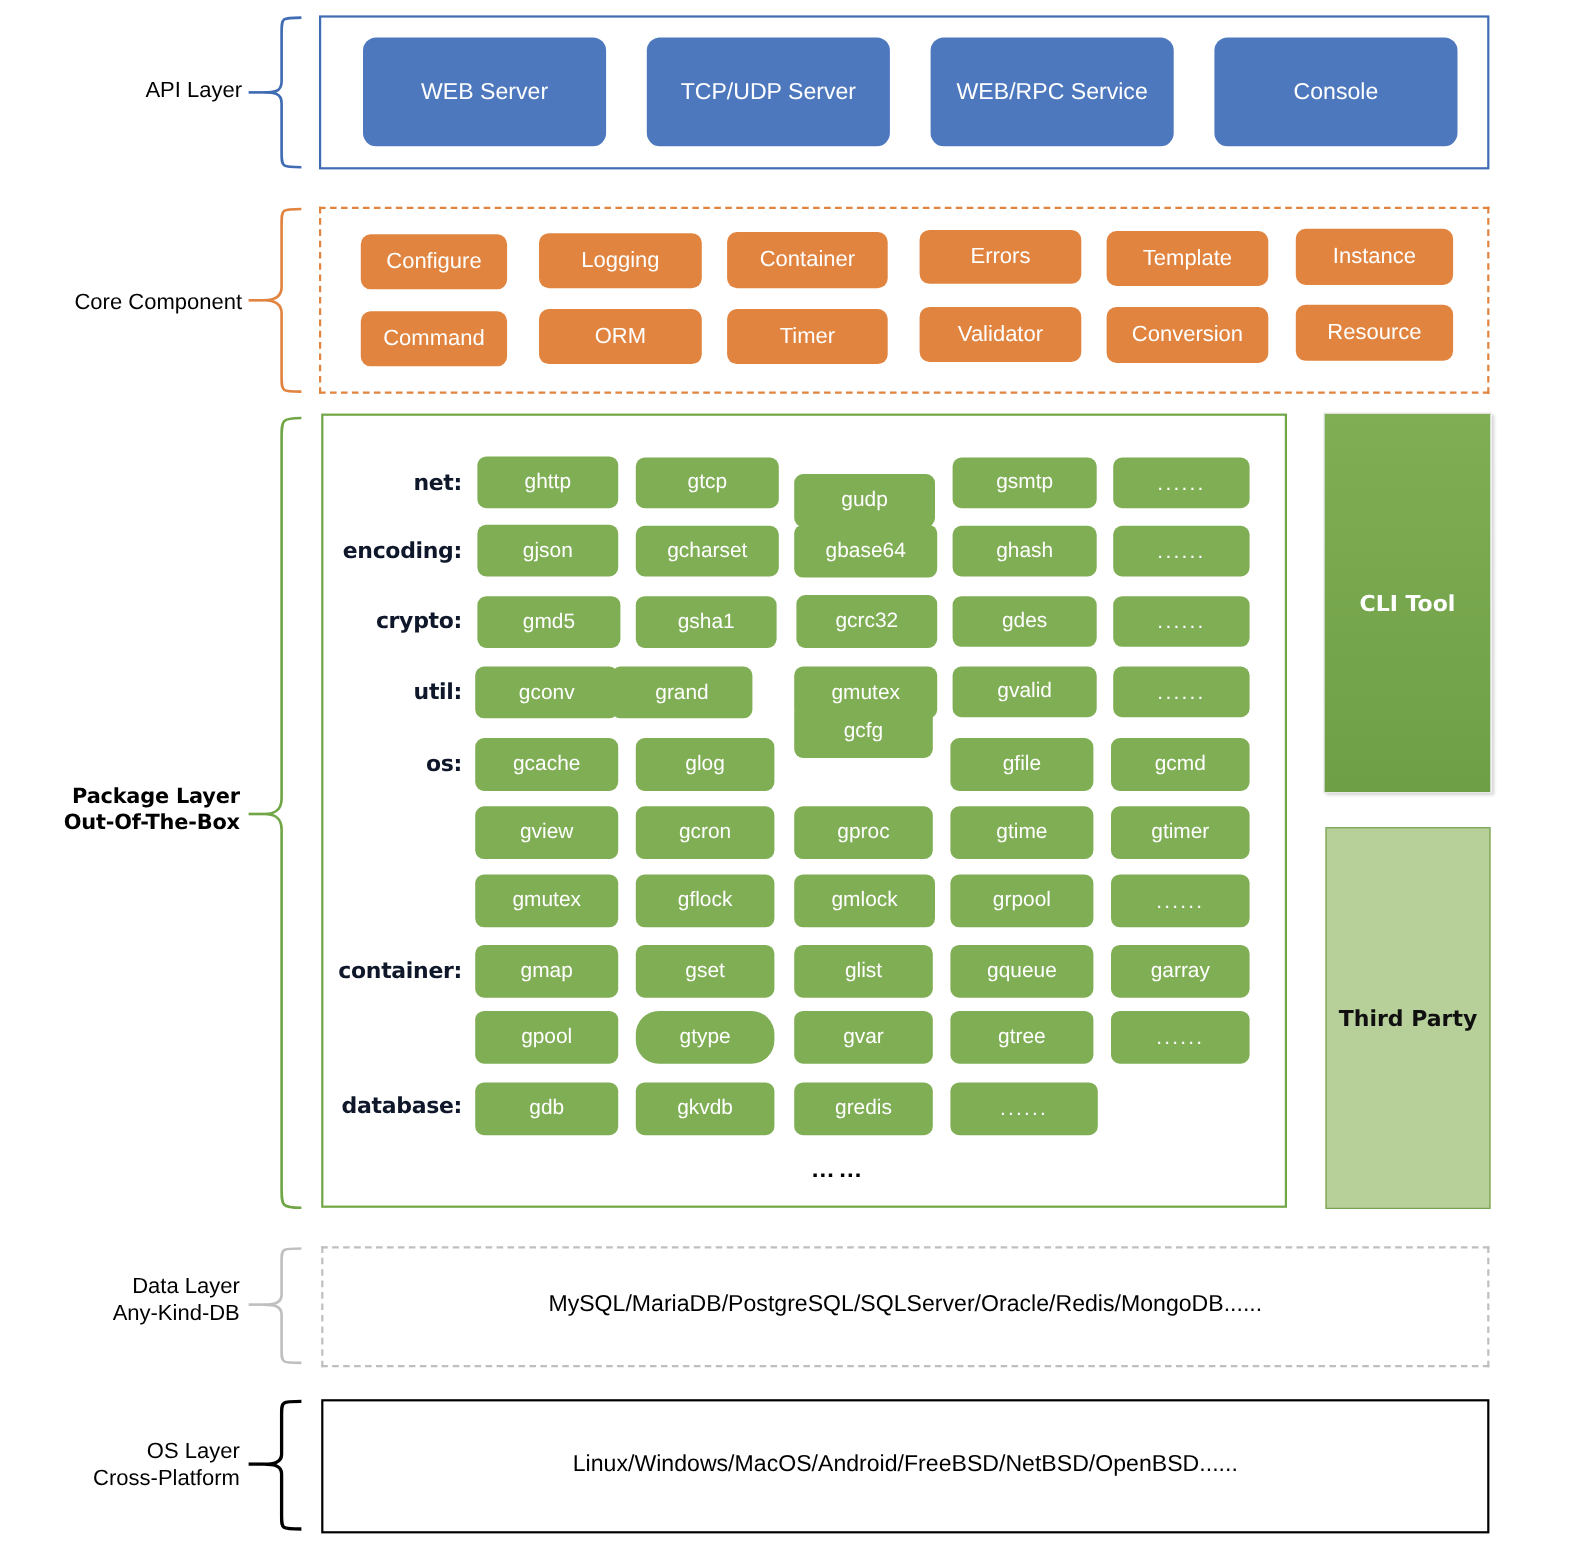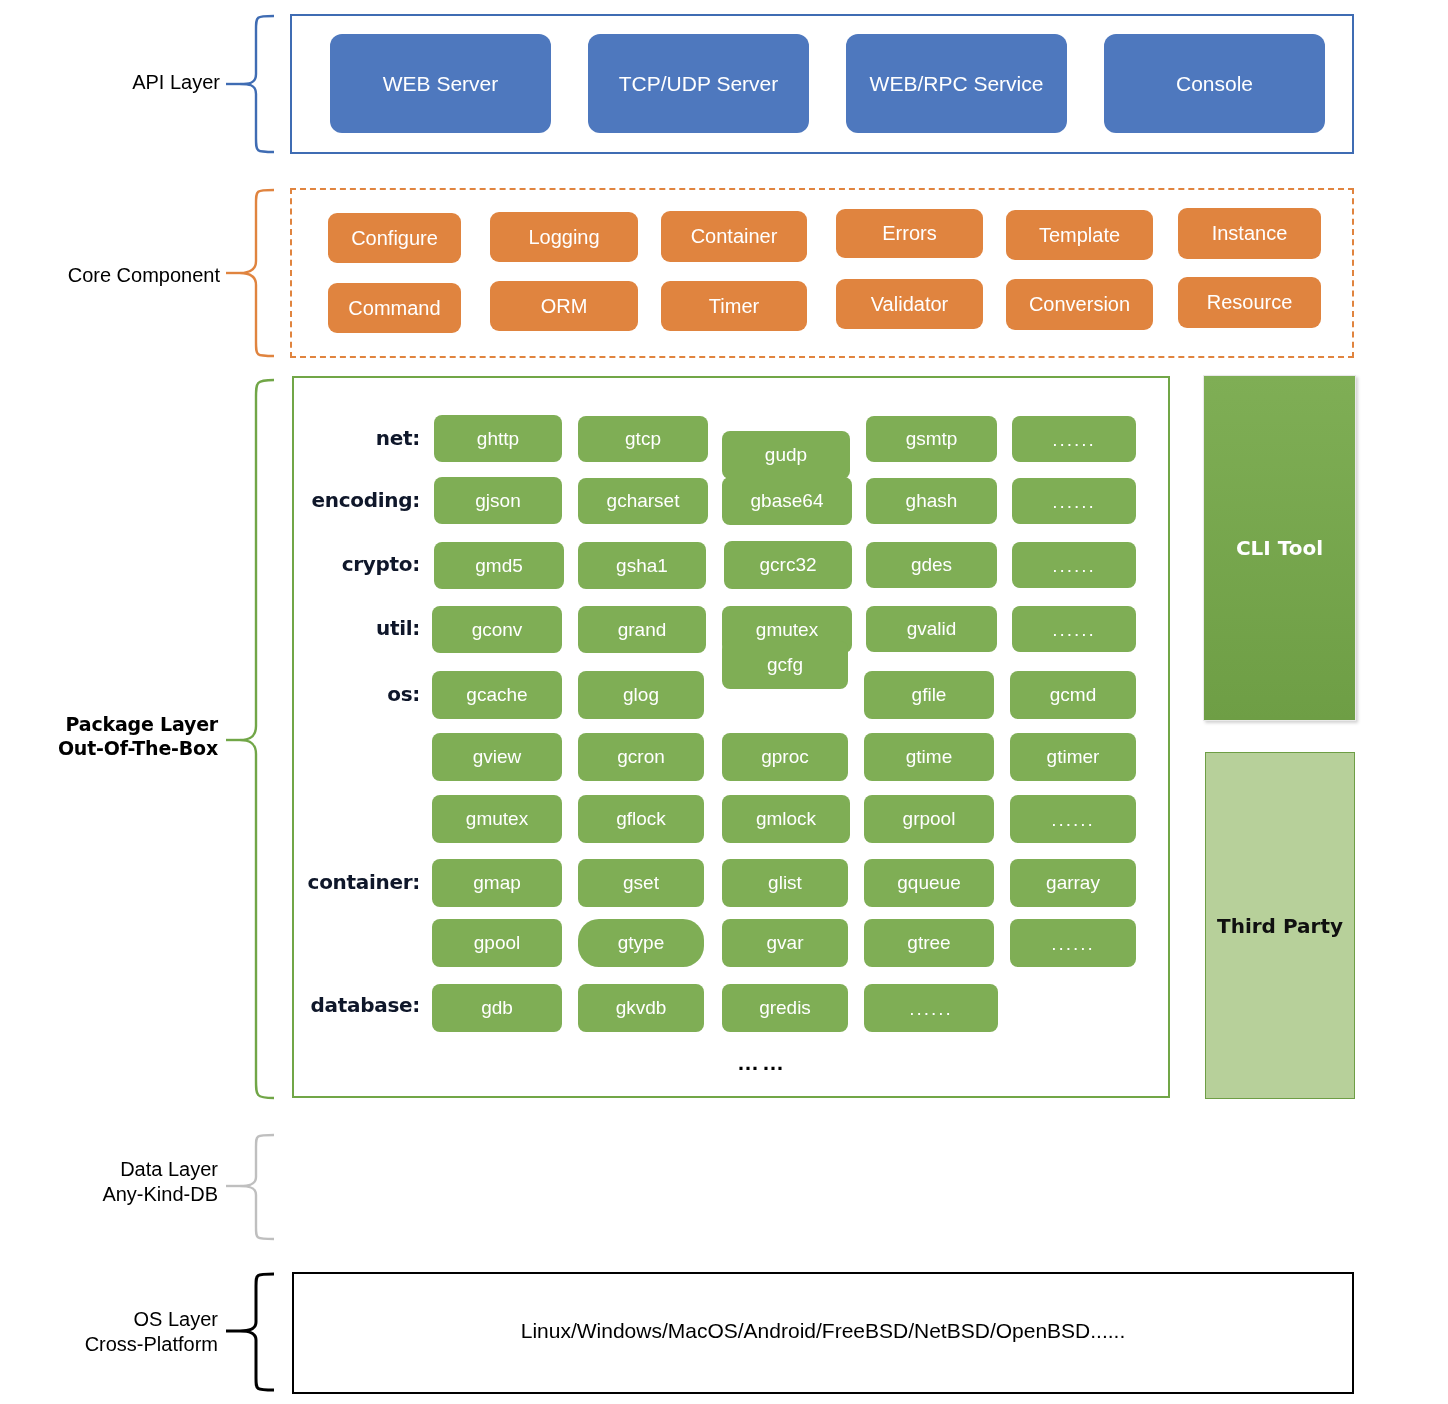--- a/index.html
+++ b/index.html
@@ -182,21 +182,21 @@
   <div class="pill green" style="left:866px;top:478px;width:131px;height:46px;">ghash</div>
   <div class="pill green dots" style="left:1012px;top:478px;width:124px;height:46px;">......</div>
 
   <div class="pill green" style="left:434px;top:542px;width:130px;height:47px;">gmd5</div>
   <div class="pill green" style="left:578px;top:542px;width:128px;height:47px;">gsha1</div>
   <div class="pill green" style="left:724px;top:541px;width:128px;height:48px;">gcrc32</div>
   <div class="pill green" style="left:866px;top:542px;width:131px;height:46px;">gdes</div>
   <div class="pill green dots" style="left:1012px;top:542px;width:124px;height:46px;">......</div>
 
   <div class="pill green" style="left:432px;top:606px;width:130px;height:47px;">gconv</div>
-  <div class="pill green" style="left:578px;top:606px;width:128px;height:47px;">grand</div>
+  <div class="pill green" style="left:556px;top:606px;width:128px;height:47px;">grand</div>
   <div class="pill green" style="left:722px;top:606px;width:130px;height:47px;">gmutex</div>
   <div class="pill green" style="left:866px;top:606px;width:131px;height:46px;">gvalid</div>
   <div class="pill green dots" style="left:1012px;top:606px;width:124px;height:46px;">......</div>
 
   <div class="pill green" style="left:432px;top:671px;width:130px;height:48px;">gcache</div>
   <div class="pill green" style="left:578px;top:671px;width:126px;height:48px;">glog</div>
   <div class="pill green" style="left:722px;top:641px;width:126px;height:48px;">gcfg</div>
   <div class="pill green" style="left:864px;top:671px;width:130px;height:48px;">gfile</div>
   <div class="pill green" style="left:1010px;top:671px;width:126px;height:48px;">gcmd</div>
 
@@ -235,20 +235,23 @@
   <div class="sidebox third" style="left:1205px;top:752px;width:150px;height:347px;">Third Party</div>
 
   <div class="side-label" style="left:28px;top:1157px;width:190px;">Data Layer
 Any-Kind-DB</div>
   <div class="brace" style="left:222px;top:1133px;">
     <svg width="54" height="110" viewBox="0 0 54 110">
       <path d="M52 2 C 34 2 34 2 34 14 L34 44 C34 52 26 53 18 53 C26 53 34 54 34 62 L34 94 C34 106 34 106 52 106" fill="none" stroke="#BFBFBF" stroke-width="2.4"></path>
       <path d="M18 53 L4 53" fill="none" stroke="#BFBFBF" stroke-width="2.4"></path>
     </svg>
   </div>
+  <div class="frame data" style="left:292px;top:1133px;width:1062px;height:110px;">
+    <div class="frame-text" style="top:39px;left:0;">MySQL/MariaDB/PostgreSQL/SQLServer/Oracle/Redis/MongoDB......</div>
+  </div>
 
   <div class="side-label" style="left:18px;top:1307px;width:200px;">OS Layer
 Cross-Platform</div>
   <div class="brace" style="left:222px;top:1272px;">
     <svg width="54" height="122" viewBox="0 0 54 122">
       <path d="M52 2 C 34 2 34 2 34 14 L34 50 C34 58 26 59 18 59 C26 59 34 60 34 68 L34 106 C34 118 34 118 52 118" fill="none" stroke="#000000" stroke-width="3"></path>
       <path d="M18 59 L4 59" fill="none" stroke="#000000" stroke-width="3"></path>
     </svg>
   </div>
   <div class="frame os" style="left:292px;top:1272px;width:1062px;height:122px;">

